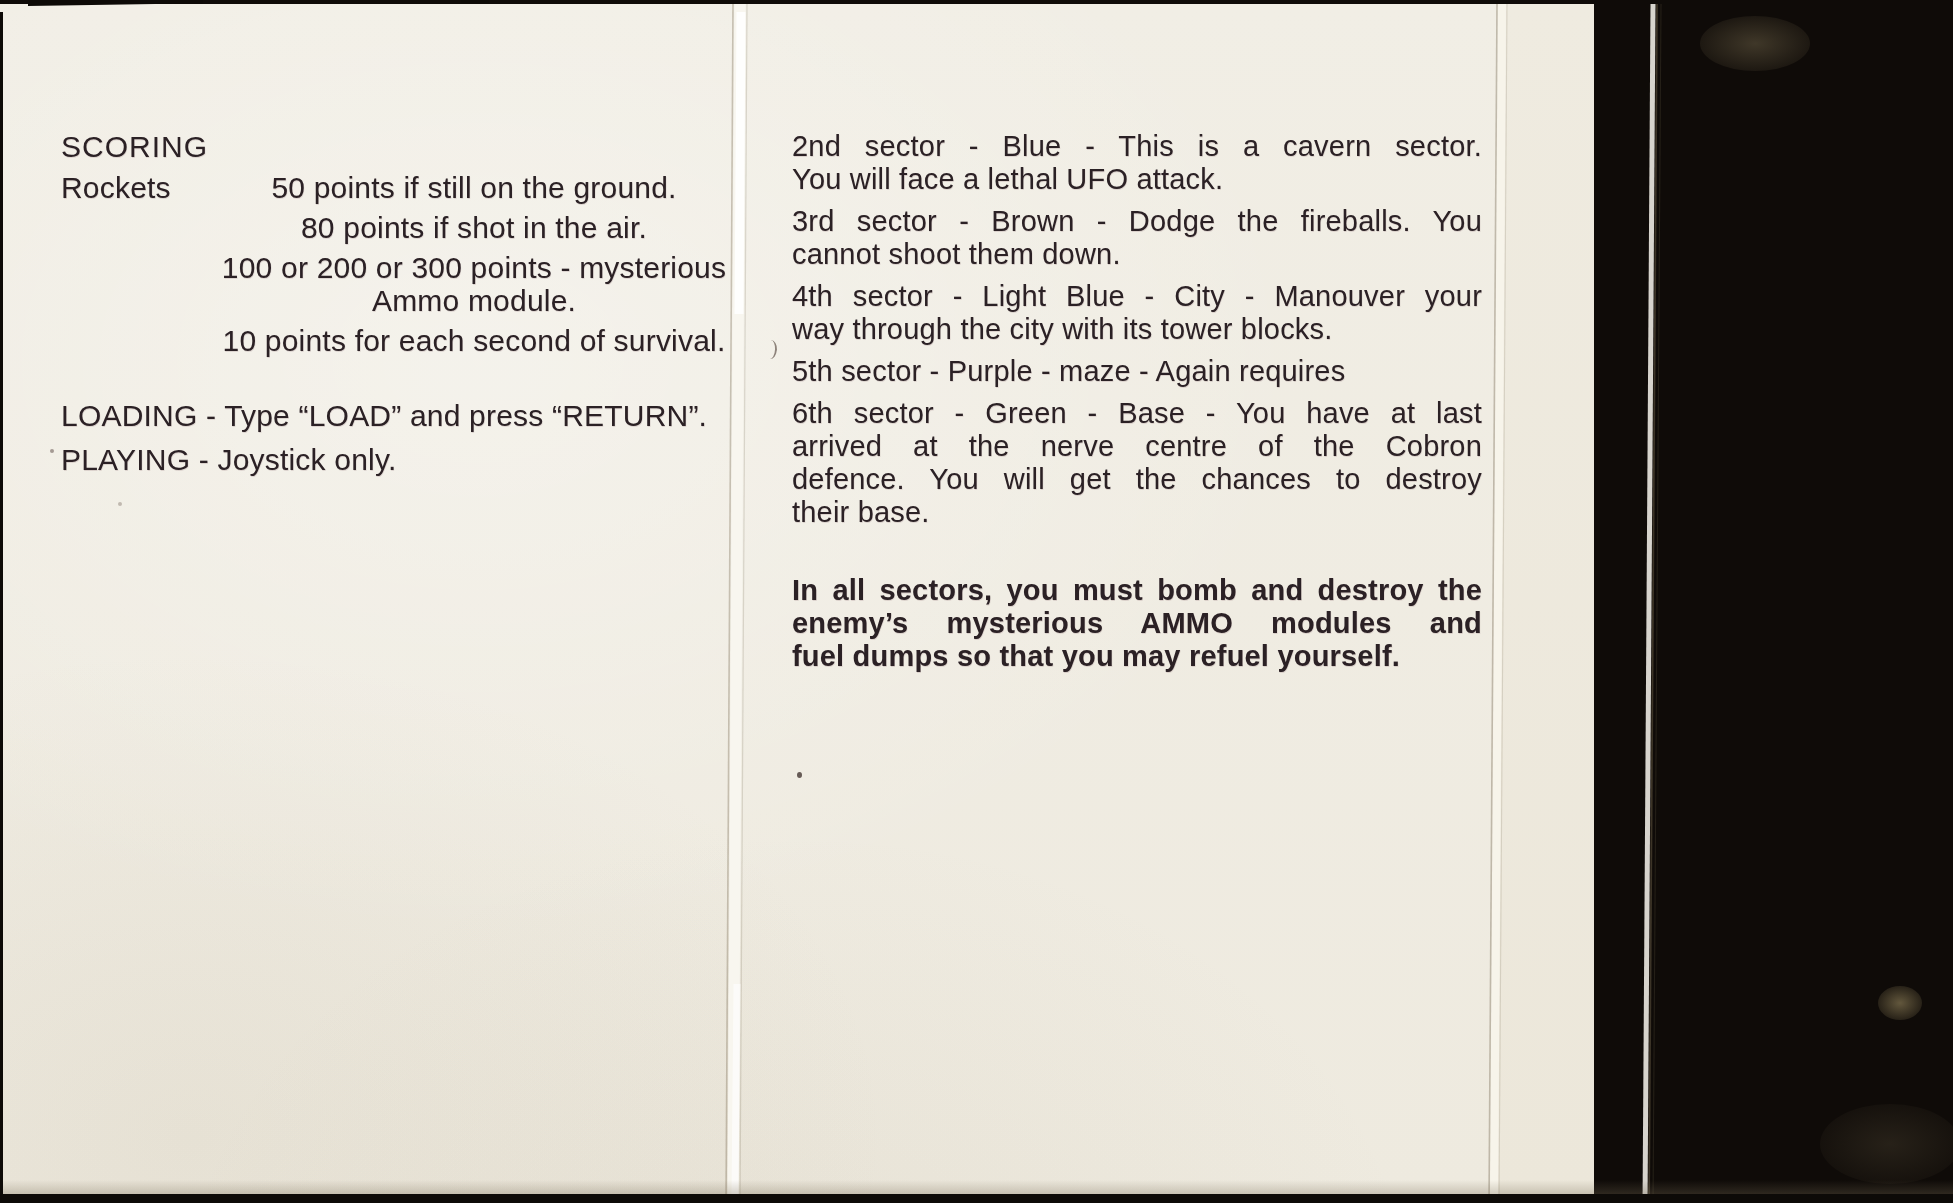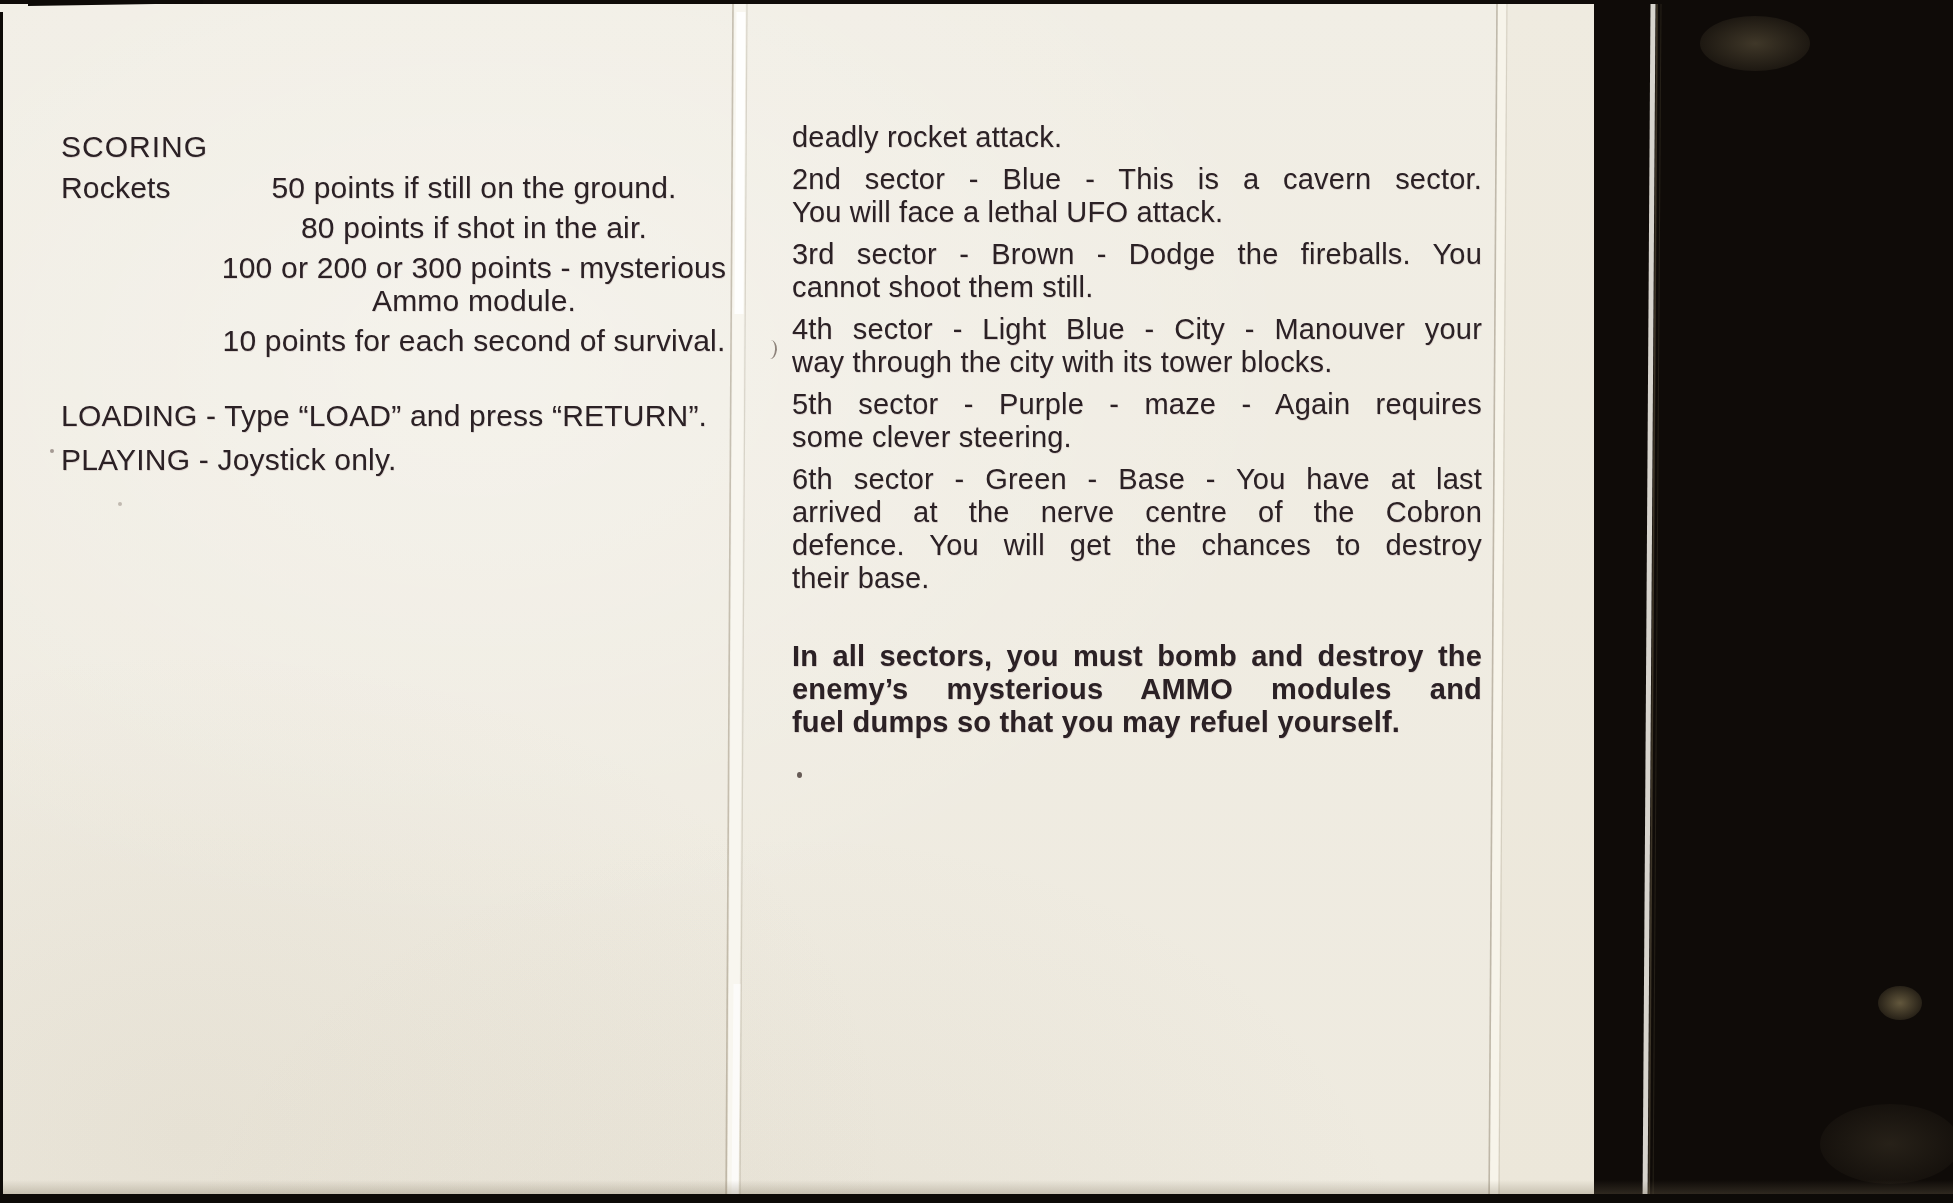--- a/index.html
+++ b/index.html
@@ -120,37 +120,35 @@
 Ammo module.</div>
             <div class="rline">10 points for each second of survival.</div>
           </div>
       </div>
       <p class="loading-line">LOADING - Type “LOAD” and press “RETURN”.</p>
       <p class="playing-line">PLAYING - Joystick only.</p>
     </section>
 
     <section class="mid-panel">
       <div class="para">
-          <div class="jline">deadly rocket attack.</div>
         </div>
       <div class="para">
           <div class="jline">2nd sector - Blue - This is a cavern sector.</div>
           <div class="jline">You will face a lethal UFO attack.</div>
         </div>
       <div class="para">
           <div class="jline">3rd sector - Brown - Dodge the fireballs. You</div>
-          <div class="jline">cannot shoot them still.</div>
+          <div class="jline">cannot shoot them down.</div>
         </div>
       <div class="para">
           <div class="jline">4th sector - Light Blue - City - Manouver your</div>
           <div class="jline">way through the city with its tower blocks.</div>
         </div>
       <div class="para">
           <div class="jline">5th sector - Purple - maze - Again requires</div>
-          <div class="jline">some clever steering.</div>
         </div>
       <div class="para">
           <div class="jline">6th sector - Green - Base - You have at last</div>
           <div class="jline">arrived at the nerve centre of the Cobron</div>
           <div class="jline">defence. You will get the chances to destroy</div>
           <div class="jline">their base.</div>
         </div>
       <div class="para para-outro">
           <div class="jline">In all sectors, you must bomb and destroy the</div>
           <div class="jline">enemy’s mysterious AMMO modules and</div>

